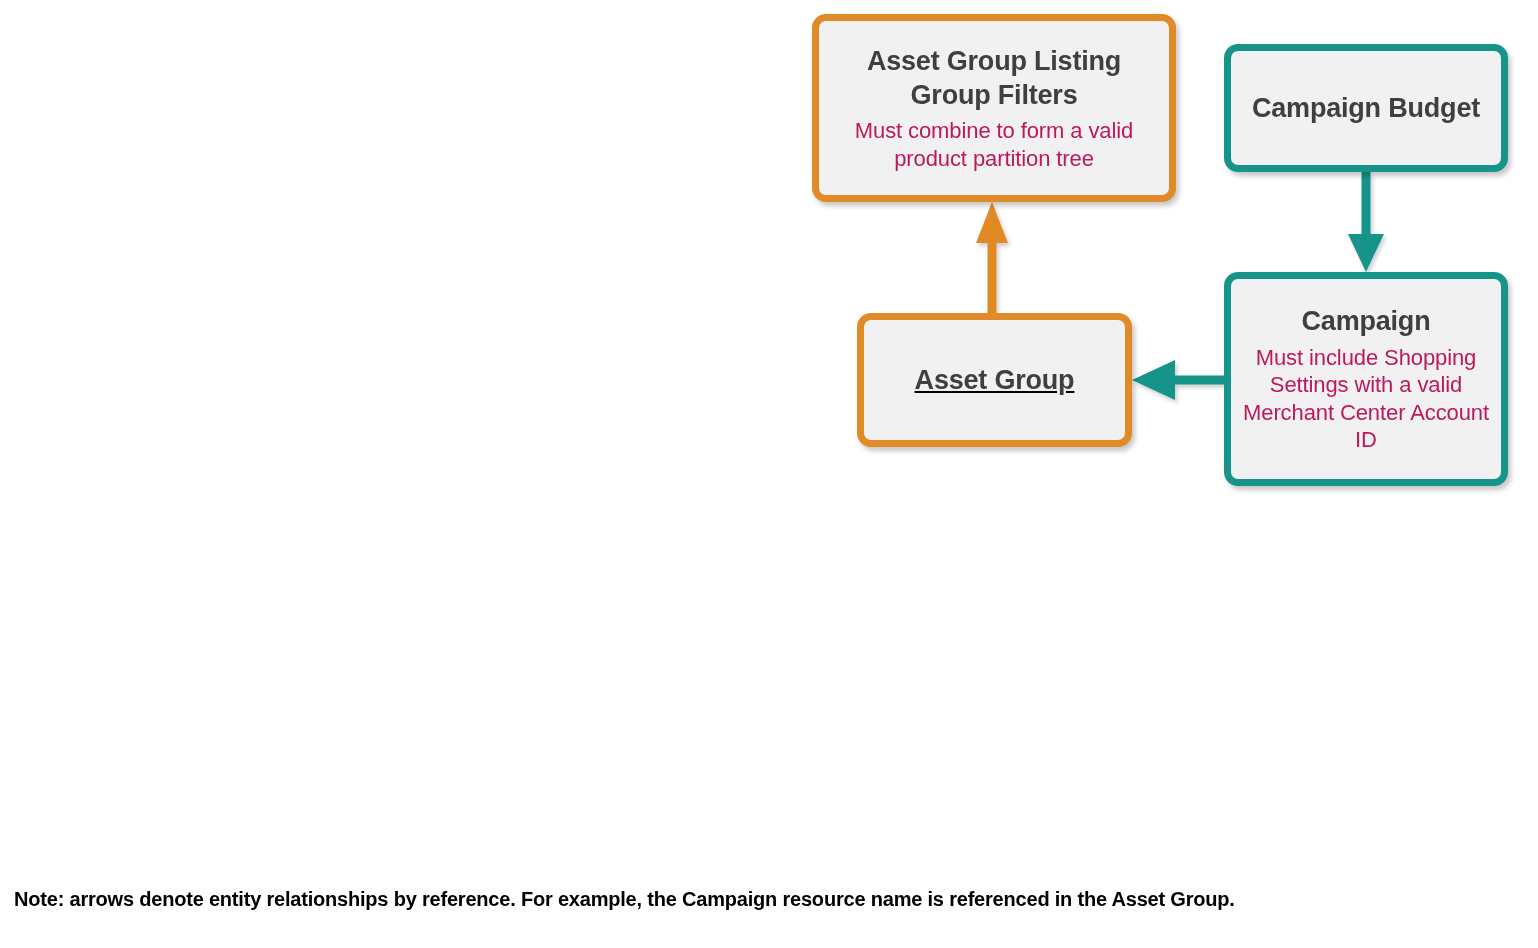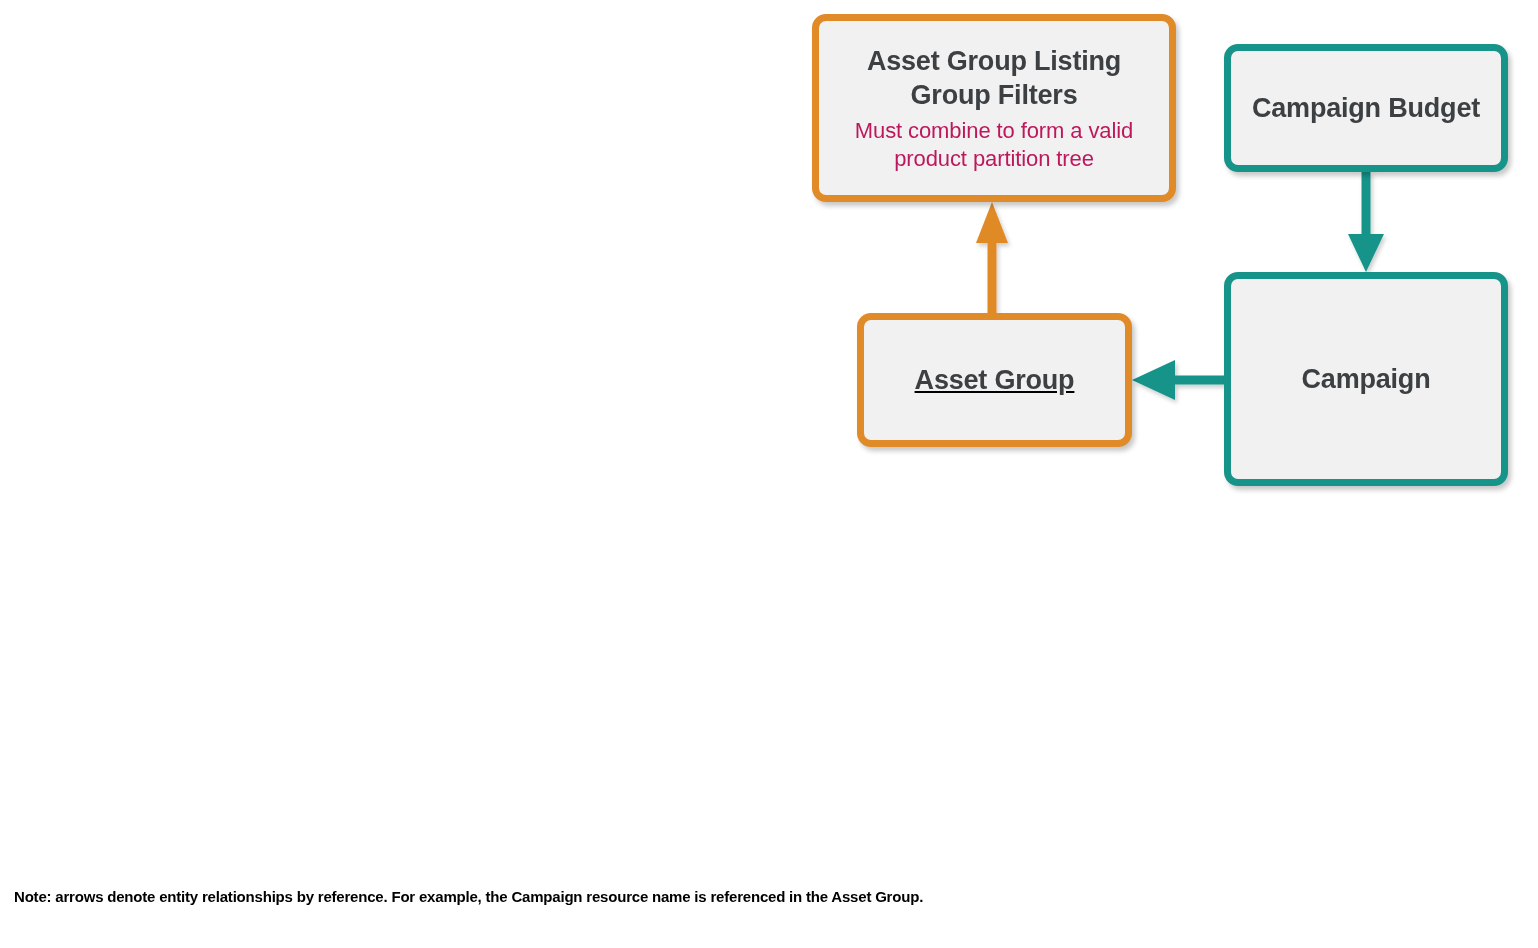--- a/index.html
+++ b/index.html
@@ -88,21 +88,21 @@
     left: 1224px; top: 272px;
     width: 284px; height: 214px;
     border-color: #17948A;
     padding: 0 10px;
   }
 
   #note-text {
     position: absolute;
     left: 14px;
     top: 888px;
-    font-size: 15px;
+    font-size: 20px;
     font-weight: bold;
     color: #000000;
     letter-spacing: -0.2px;
     white-space: nowrap;
   }
 </style>
 </head>
 <body>
 
 <div id="diagram-canvas">
@@ -138,17 +138,18 @@
   <div class="node" id="node-asset-group">
     <div class="node-title">Asset Group</div>
   </div>
 
   <div class="node" id="node-campaign-budget">
     <div class="node-title">Campaign Budget</div>
   </div>
 
   <div class="node" id="node-campaign">
     <div class="node-title">Campaign</div>
+    <div class="node-desc">Must include Shopping Settings with a valid Merchant Center Account ID</div>
   </div>
 
   <div id="note-text">Note: arrows denote entity relationships by reference. For example, the Campaign resource name is referenced in the Asset Group.</div>
 
 </div>
 
 </body></html>

